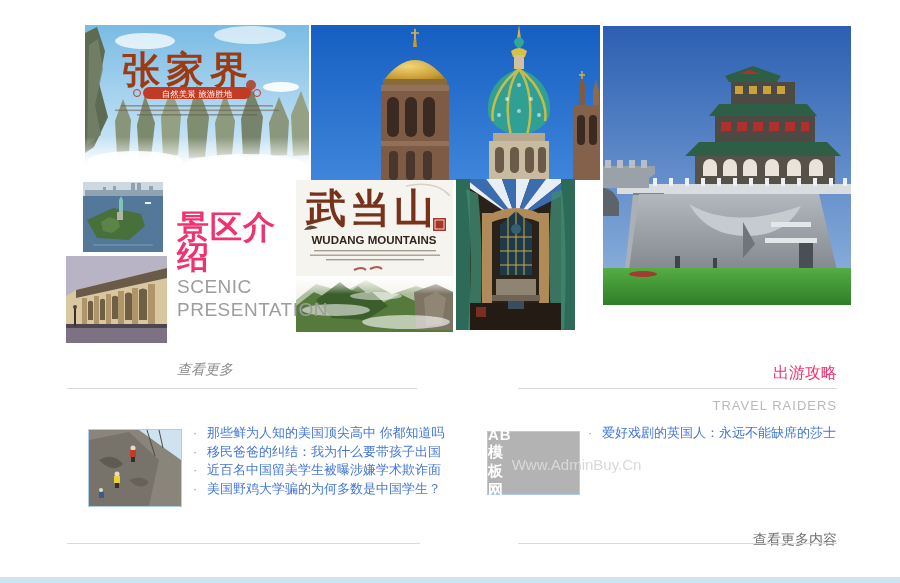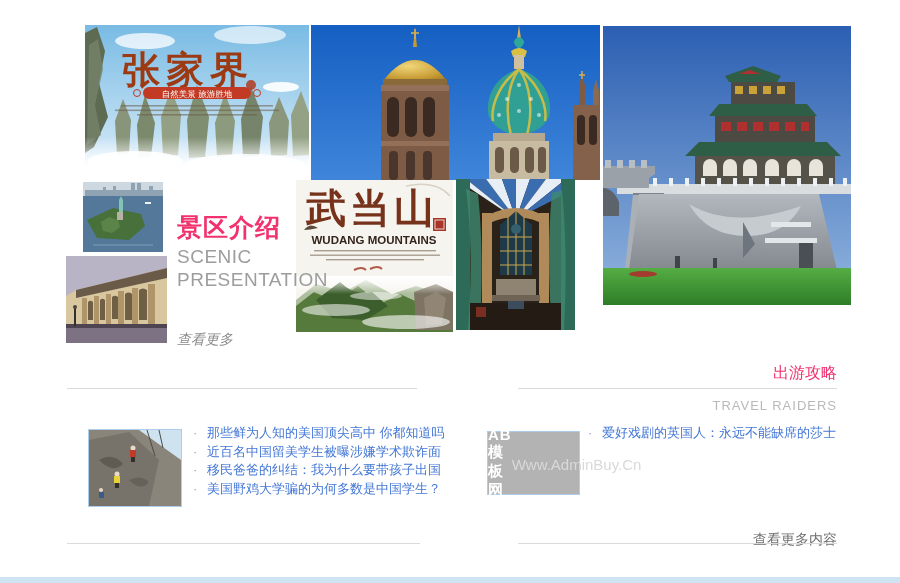--- a/index.html
+++ b/index.html
@@ -16,21 +16,21 @@
   .t-zj{left:85px;top:25px;width:224px;height:155px;}
   .t-church{left:311px;top:25px;width:289px;height:155px;}
   .t-gate{left:603px;top:26px;width:248px;height:279px;}
   .t-statue{left:83px;top:182px;width:80px;height:70px;}
   .t-museum{left:66px;top:256px;width:101px;height:87px;}
   .t-wudang{left:296px;top:180px;width:157px;height:152px;}
   .t-cath{left:456px;top:179px;width:119px;height:151px;}
 
   
   .intro{left:177px;top:212px;width:118px;}
-  .intro-title{color:#f1326e;font-size:25px;font-weight:bold;letter-spacing:1px;line-height:30px;}
+  .intro-title{color:#f1326e;font-size:32px;font-weight:bold;letter-spacing:1px;line-height:30px;}
   .intro-sub{color:#9d9d9d;font-size:19px;line-height:23px;margin-top:3px;letter-spacing:.5px;}
   .intro-more{color:#8a8a8a;font-size:14px;margin-top:40px;cursor:pointer;font-style:italic;}
 
   
   .sec{left:67px;width:770px;text-align:right;}
   .sec-raiders{top:363px;height:40px;}
   .sec-title{color:#f1326e;font-size:16px;line-height:19px;}
   .sec-sub{color:#b9b9b9;font-size:13px;line-height:15px;letter-spacing:1px;margin-top:16px;}
   .hline{position:absolute;height:1px;background:#dadada;}
   .sec-raiders .hl-l{left:0;top:25px;width:350px;}
@@ -442,24 +442,24 @@
         <rect x="10" y="62" width="5" height="6" fill="#3a5c8a"></rect>
     </g>
   </svg>
 </figure>
 
 <ul class="abs alist alist-left">
   <li>
     <a>那些鲜为人知的美国顶尖高中 你都知道吗</a>
   </li>
   <li>
-    <a>近百名中国留美学生被曝涉嫌学术欺诈面</a>
+    <a>移民爸爸的纠结：我为什么要带孩子出国</a>
   </li>
   <li>
-    <a>移民爸爸的纠结：我为什么要带孩子出国</a>
+    <a>近百名中国留美学生被曝涉嫌学术欺诈面</a>
   </li>
   <li>
     <a>美国野鸡大学骗的为何多数是中国学生？</a>
   </li>
 </ul>
 
 <div class="abs thumb th-ph">
   <div class="ph-t1">AB模板网</div>
   <div class="ph-t2">Www.AdminBuy.Cn</div>
 </div>

